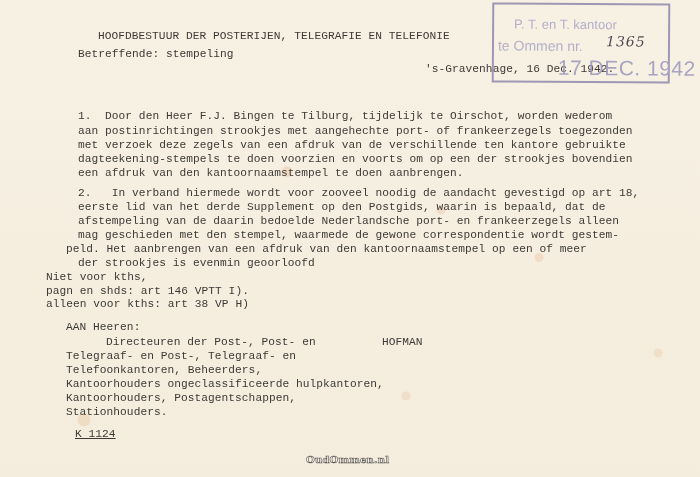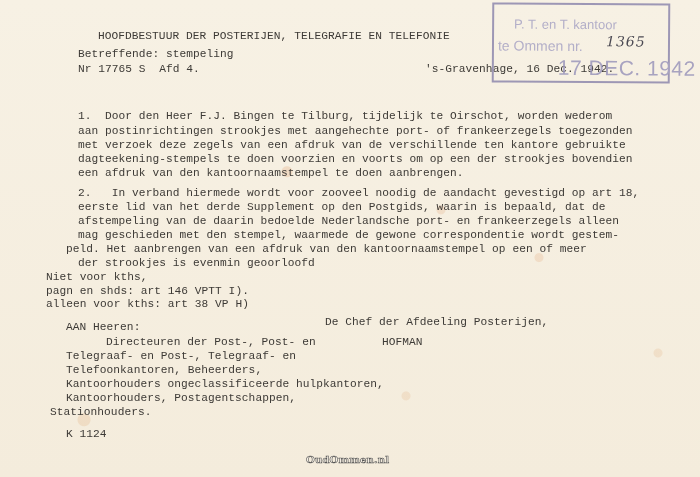--- a/index.html
+++ b/index.html
@@ -77,21 +77,20 @@
       letter-spacing: 0.2px;
     }
   </style>
 </head>
 <body>
 
 <div class="paper">
 
   <div class="line" style="left:98px; top:30px;">HOOFDBESTUUR DER POSTERIJEN, TELEGRAFIE EN TELEFONIE</div>
   <div class="line" style="left:78px; top:48px;">Betreffende: stempeling</div>
-  <div class="line" style="left:78px; top:63px;">Nr 17765 S  Afd 4.</div>
   <div class="line" style="left:425px; top:63px;">'s-Gravenhage, 16 Dec. 1942.</div>
 
   <div class="stamp">
     <span class="s1">P. T. en T. kantoor</span>
     <span class="s2">te Ommen nr.</span>
     <span class="hand">1365</span>
     <span class="s3">17 DEC. 1942</span>
   </div>
 
   <div>
@@ -110,29 +109,28 @@
     <div class="line" style="left:66px; top:243px;">peld. Het aanbrengen van een afdruk van den kantoornaamstempel op een of meer</div>
     <div class="line" style="left:78px; top:257px;">der strookjes is evenmin geoorloofd</div>
   </div>
 
   <div>
     <div class="line" style="left:46px; top:271px;">Niet voor kths,</div>
     <div class="line" style="left:46px; top:285px;">pagn en shds: art 146 VPTT I).</div>
     <div class="line" style="left:46px; top:298px;">alleen voor kths: art 38 VP H)</div>
   </div>
 
-  <div class="line" style="left:325px; top:316px;">De Chef der Afdeeling Posterijen,</div>
   <div class="line" style="left:382px; top:336px;">HOFMAN</div>
 
   <div>
     <div class="line" style="left:66px; top:321px;">AAN Heeren:</div>
     <div class="line" style="left:66px; top:336px;padding-left:40px;">Directeuren der Post-, Post- en</div>
     <div class="line" style="left:66px; top:350px;">Telegraaf- en Post-, Telegraaf- en</div>
     <div class="line" style="left:66px; top:364px;">Telefoonkantoren, Beheerders,</div>
     <div class="line" style="left:66px; top:378px;">Kantoorhouders ongeclassificeerde hulpkantoren,</div>
     <div class="line" style="left:66px; top:392px;">Kantoorhouders, Postagentschappen,</div>
-    <div class="line" style="left:50px; top:406px;">Stationhouders.</div>
+    <div class="line" style="left:66px; top:406px;">Stationhouders.</div>
   </div>
 
-  <div class="line" style="left:66px; top:428px;">K 1124</div>
+  <div class="line" style="left:75px; top:428px;text-decoration:underline;">K 1124</div>
 
   <div class="watermark">OudOmmen.nl</div>
 </div>
 
 </body></html>

